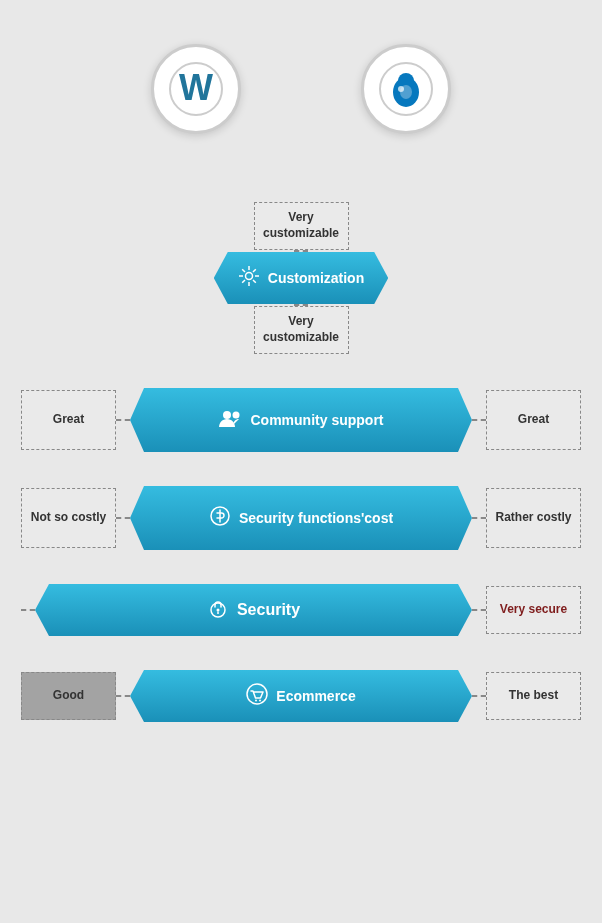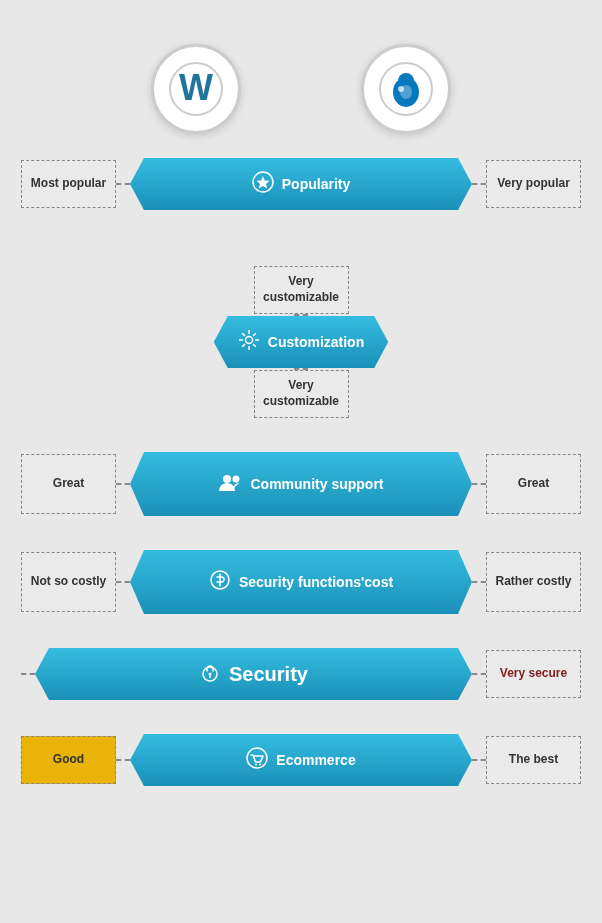--- a/index.html
+++ b/index.html
@@ -91,33 +91,20 @@
 
       <ellipse cx="27" cy="30" rx="13" ry="15" fill="#0678be"></ellipse>
       <ellipse cx="27" cy="19" rx="8" ry="8" fill="#0678be"></ellipse>
       <ellipse cx="27" cy="30" rx="6" ry="7" fill="white" opacity="0.3"></ellipse>
       <circle cx="22" cy="27" r="3" fill="white" opacity="0.7"></circle>
     </svg>
   </div>
 </div>
 
 <div class="comparison-container" id="rows-container">
-<div style="display: flex; align-items: center; gap: 0px;">
-      <div style="width: 95px; text-align: center; font-size: 12px; color: rgb(51, 51, 51); font-weight: 600; line-height: 1.3; padding: 6px 4px; border: 1.5px dashed rgb(136, 136, 136); background: rgb(234, 234, 234); min-height: 48px; display: flex; align-items: center; justify-content: center;">Most popular</div>
-      <div style="width: 14px; border-top: 2px dashed rgb(136, 136, 136); flex-shrink: 0;"></div>
-      <div style="flex: 1 1 0%; background: linear-gradient(rgb(53, 188, 224) 0%, rgb(26, 144, 184) 100%); color: white; font-weight: 900; font-size: 15px; display: flex; align-items: center; justify-content: center; gap: 8px; min-height: 52px; clip-path: polygon(14px 0%, calc(100% - 14px) 0%, 100% 50%, calc(100% - 14px) 100%, 14px 100%, 0% 50%); padding: 8px 24px; text-align: center;">
-        <span style="font-size: 20px; flex-shrink: 0;"><svg width="22" height="22" viewBox="0 0 22 22" fill="none">
-      <circle cx="11" cy="11" r="10" stroke="white" stroke-width="1.5"></circle>
-      <polygon points="11,5 12.8,9.5 17.5,9.8 14,13 15.2,17.5 11,15 6.8,17.5 8,13 4.5,9.8 9.2,9.5" fill="white"></polygon>
-    </svg></span>
-        <span style="font-weight: 900; font-size: 14px; line-height: 1.2;">Popularity</span>
-      </div>
-      <div style="width: 14px; border-top: 2px dashed rgb(136, 136, 136); flex-shrink: 0;"></div>
-      <div style="width: 95px; text-align: center; font-size: 12px; color: rgb(51, 51, 51); font-weight: 600; line-height: 1.3; padding: 6px 4px; border: 1.5px dashed rgb(136, 136, 136); background: rgb(234, 234, 234); min-height: 48px; display: flex; align-items: center; justify-content: center;">Very popular</div>
-    </div>
     <div style="height: 10px;"></div>
     <div style="height: 10px;"></div>
     <div style="display: flex; align-items: center; gap: 0px; flex-direction: column;">
       <div style="width: 95px; text-align: center; font-size: 12px; color: rgb(51, 51, 51); font-weight: 600; line-height: 1.3; padding: 6px 4px; border: 1.5px dashed rgb(136, 136, 136); background: rgb(234, 234, 234); min-height: 48px; display: flex; align-items: center; justify-content: center;">Very customizable</div>
       <div style="width: 14px; border-top: 2px dashed rgb(136, 136, 136); flex-shrink: 0;"></div>
       <div style="flex: 1 1 0%; background: linear-gradient(rgb(53, 188, 224) 0%, rgb(26, 144, 184) 100%); color: white; font-weight: 900; font-size: 15px; display: flex; align-items: center; justify-content: center; gap: 8px; min-height: 52px; clip-path: polygon(14px 0%, calc(100% - 14px) 0%, 100% 50%, calc(100% - 14px) 100%, 14px 100%, 0% 50%); padding: 8px 24px; text-align: center;">
         <span style="font-size: 20px; flex-shrink: 0;"><svg width="22" height="22" viewBox="0 0 22 22" fill="none" stroke="white" stroke-width="1.5">
       <circle cx="11" cy="11" r="3.5"></circle>
       <path d="M11 1v4M11 17v4M1 11h4M17 11h4M4.2 4.2l2.8 2.8M15 15l2.8 2.8M4.2 17.8l2.8-2.8M15 7l2.8-2.8" stroke="white" stroke-width="1.5"></path>
     </svg></span>
@@ -159,28 +146,28 @@
     <div style="height: 10px;"></div>
     <div style="display: flex; align-items: center; gap: 0px;">
       <div style="width: 14px; border-top: 2px dashed rgb(136, 136, 136); flex-shrink: 0;"></div>
       <div style="flex: 1 1 0%; background: linear-gradient(rgb(53, 188, 224) 0%, rgb(26, 144, 184) 100%); color: white; font-weight: 900; font-size: 15px; display: flex; align-items: center; justify-content: center; gap: 8px; min-height: 52px; clip-path: polygon(14px 0%, calc(100% - 14px) 0%, 100% 50%, calc(100% - 14px) 100%, 14px 100%, 0% 50%); padding: 8px 24px; text-align: center;">
         <span style="font-size: 20px; flex-shrink: 0;"><svg width="22" height="22" viewBox="0 0 22 22" fill="none">
       <circle cx="11" cy="13" r="7" stroke="white" stroke-width="1.5"></circle>
       <path d="M8 10V8a3 3 0 016 0v2" stroke="white" stroke-width="1.5" stroke-linecap="round"></path>
       <circle cx="11" cy="13" r="1.5" fill="white"></circle>
       <line x1="11" y1="14.5" x2="11" y2="17" stroke="white" stroke-width="1.5"></line>
     </svg></span>
-        <span style="font-weight: 900; font-size: 20px; line-height: 1.2;">Security</span>
+        <span style="font-weight: 900; font-size: 16px; line-height: 1.2;">Security</span>
       </div>
       <div style="width: 14px; border-top: 2px dashed rgb(136, 136, 136); flex-shrink: 0;"></div>
       <div style="width: 95px; text-align: center; font-size: 12px; color: #7f1d1d; font-weight: 600; line-height: 1.3; padding: 6px 4px; border: 1.5px dashed rgb(136, 136, 136); background: rgb(234, 234, 234); min-height: 48px; display: flex; align-items: center; justify-content: center;">Very secure</div>
     </div>
     <div style="height: 10px;"></div>
     <div style="display: flex; align-items: center; gap: 0px;">
-      <div style="width: 95px; text-align: center; font-size: 12px; color: rgb(51, 51, 51); font-weight: 600; line-height: 1.3; padding: 6px 4px; border: 1.5px dashed rgb(136, 136, 136); background: #eab308; min-height: 48px; display: flex; align-items: center; justify-content: center;">Good</div>
+      <div style="width: 95px; text-align: center; font-size: 12px; color: rgb(51, 51, 51); font-weight: 600; line-height: 1.3; padding: 6px 4px; border: 1.5px dashed rgb(136, 136, 136); background: #a3a3a3; min-height: 48px; display: flex; align-items: center; justify-content: center;">Good</div>
       <div style="width: 14px; border-top: 2px dashed rgb(136, 136, 136); flex-shrink: 0;"></div>
       <div style="flex: 1 1 0%; background: linear-gradient(rgb(53, 188, 224) 0%, rgb(26, 144, 184) 100%); color: white; font-weight: 900; font-size: 15px; display: flex; align-items: center; justify-content: center; gap: 8px; min-height: 52px; clip-path: polygon(14px 0%, calc(100% - 14px) 0%, 100% 50%, calc(100% - 14px) 100%, 14px 100%, 0% 50%); padding: 8px 24px; text-align: center;">
         <span style="font-size: 20px; flex-shrink: 0;"><svg width="22" height="22" viewBox="0 0 22 22" fill="none">
       <circle cx="11" cy="11" r="10" stroke="white" stroke-width="1.5"></circle>
       <path d="M5 8h2l2.5 7h5L17 9H8" stroke="white" stroke-width="1.5" stroke-linecap="round" stroke-linejoin="round"></path>
       <circle cx="10" cy="17.5" r="1" fill="white"></circle>
       <circle cx="14" cy="17.5" r="1" fill="white"></circle>
     </svg></span>
         <span style="font-weight: 900; font-size: 14px; line-height: 1.2;">Ecommerce</span>
       </div>

